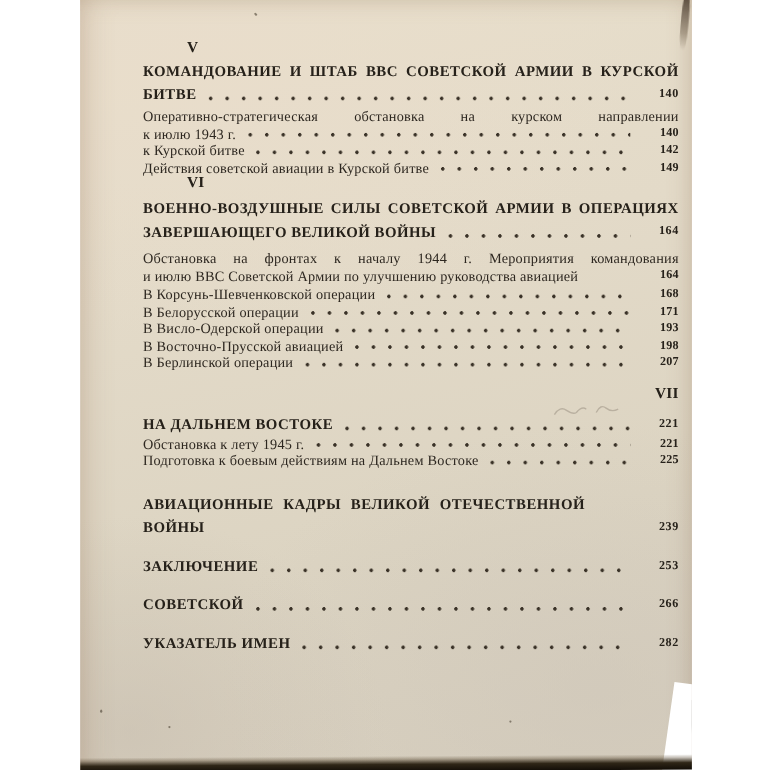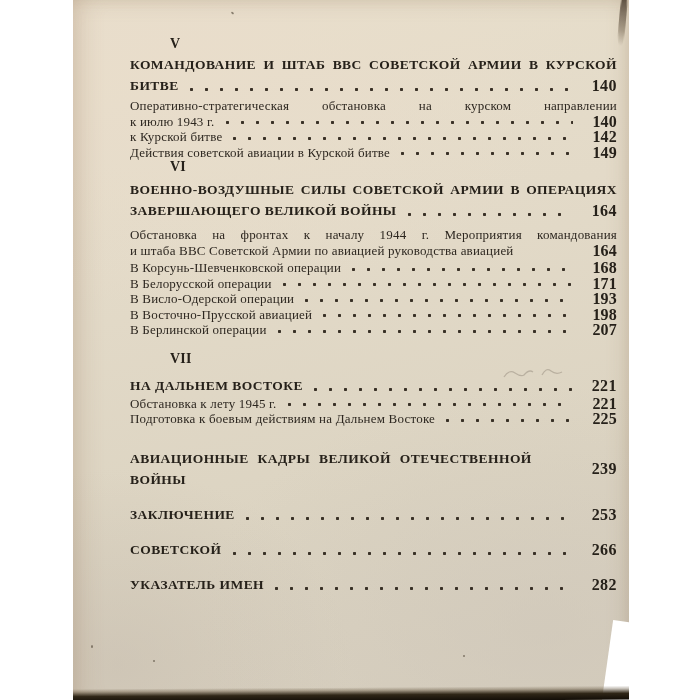--- a/index.html
+++ b/index.html
@@ -54,35 +54,35 @@
   
   .toc {
     position:absolute; left:57px; top:0; width:487px; padding-top:37px;
     color:#2d2720; font-size:13px; line-height:15.5px; letter-spacing:.2px;
   }
   .numeral { font-weight:bold; font-size:14px; line-height:14px; padding-left:40px; color:#26211a; }
   .line { line-height:15.5px; }
   .bold  { font-weight:bold; font-size:13.5px; letter-spacing:.45px; color:#26211a; }
   .h-line { line-height:21px; }
   .justified { text-align:justify; text-align-last:justify; }
-  .flexline { display:flex; align-items:center; }
+  .flexline { display:flex; align-items:flex-end; }
   .leader {
     flex:1 1 auto; height:5px; align-self:flex-end; margin:0 8px 4px 10px;
     background-image:radial-gradient(circle at 2.5px 2.5px, rgba(48,40,30,.95) 1.35px, rgba(0,0,0,0) 1.8px);
     background-size:15px 5px; background-repeat:repeat-x; background-position:left bottom;
   }
   .leader.no-dots { background:none; }
-  .pnum { flex:0 0 36px; text-align:right; font-weight:bold; font-size:16px; color:#26211a; }
+  .pnum { flex:0 0 36px; text-align:right; font-weight:bold; font-size:11px; color:#26211a; }
   .wide-words { word-spacing:5px; }
 
   .mt-sec1 { }
   .mt-sec2 { margin-top:14px; }
   .mb-num-v  { margin-bottom:3px; }
   .mb-num-vi { margin-bottom:5px; }
-  .mb-num-vii{ margin-bottom:9px; }
+  .mb-num-vii{ margin-bottom:9px;text-align:right; }
   .mt-entry  { margin-top:2px; }
   .mt-big1 { margin-top:21px; }
   .mt-big  { margin-top:14px; }
 </style>
 </head>
 <body>
 
 <div class="canvas">
   <div class="page">
 
@@ -142,21 +142,21 @@
         <div class="line h-line bold flexline">
           <span>ЗАВЕРШАЮЩЕГО ВЕЛИКОЙ ВОЙНЫ</span>
           <span class="leader"></span>
           <span class="pnum">164</span>
         </div>
       </div>
 
       <div style="margin-top:6px">
         <div class="line justified">Обстановка на фронтах к началу 1944 г. Мероприятия командования</div>
         <div class="line flexline">
-          <span>и штаба ВВС Советской Армии по авиацией руководства авиацией</span>
+          <span>и июлю ВВС Советской Армии по улучшению руководства авиацией</span>
           <span class="leader no-dots"></span>
           <span class="pnum">164</span>
         </div>
       </div>
 
       <div class="mt-entry">
         <div class="line flexline">
           <span>В Корсунь-Шевченковской операции</span>
           <span class="leader"></span>
           <span class="pnum">168</span>

